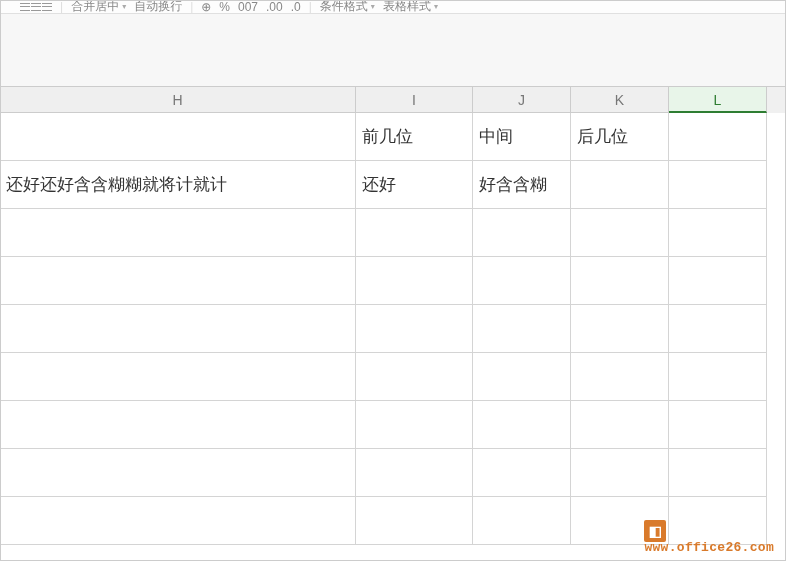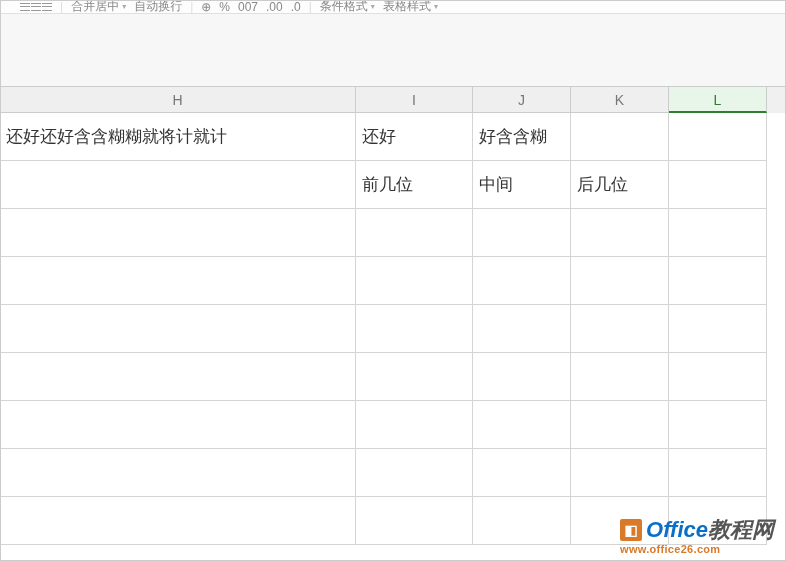--- a/index.html
+++ b/index.html
@@ -95,25 +95,26 @@
       gap:4px;
     }
     .watermark .wicon {
       width:22px;height:22px;background:#d97a2b;border-radius:2px;
       display:inline-flex;align-items:center;justify-content:center;
       color:#fff;font-size:14px;font-style:normal;font-weight:bold;
     }
     .watermark .o1 { color: #0b6fc7; }
     .watermark .o2 { color: #555; }
     .watermark .line2 {
-      font-size: 11px;
+      font-size: 13px;
       color: #d97a2b;
       font-weight: bold;
       letter-spacing: 0.3px;
       margin-top:-2px;
+      font-family:Liberation Mono, monospace;
     }
     .outer-border {
       position:absolute; inset:0; border:1px solid #ccc; pointer-events:none;
     }
   </style>
 </head>
 <body>
 
 <div class="ribbon">
   <div class="align-icons">
@@ -161,35 +162,35 @@
 <div class="sheet">
   <div class="col-headers">
     <div class="colh col-H">H</div>
     <div class="colh col-I">I</div>
     <div class="colh col-J">J</div>
     <div class="colh col-K">K</div>
     <div class="colh col-L active">L</div>
   </div>
 
   <div class="grid-row">
+    <div class="cell col-H"></div>
+    <div class="cell col-I">前几位</div>
+    <div class="cell col-J">中间</div>
+    <div class="cell col-K">后几位</div>
+    <div class="cell col-L"></div>
+  </div>
+  <div class="grid-row">
     <div class="cell col-H">还好还好含含糊糊就将计就计</div>
     <div class="cell col-I">还好</div>
     <div class="cell col-J">好含含糊</div>
     <div class="cell col-K"></div>
     <div class="cell col-L"></div>
   </div>
   <div class="grid-row">
     <div class="cell col-H"></div>
-    <div class="cell col-I">前几位</div>
-    <div class="cell col-J">中间</div>
-    <div class="cell col-K">后几位</div>
-    <div class="cell col-L"></div>
-  </div>
-  <div class="grid-row">
-    <div class="cell col-H"></div>
     <div class="cell col-I"></div>
     <div class="cell col-J"></div>
     <div class="cell col-K"></div>
     <div class="cell col-L"></div>
   </div>
   <div class="grid-row">
     <div class="cell col-H"></div>
     <div class="cell col-I"></div>
     <div class="cell col-J"></div>
     <div class="cell col-K"></div>
@@ -228,20 +229,17 @@
     <div class="cell col-I"></div>
     <div class="cell col-J"></div>
     <div class="cell col-K"></div>
     <div class="cell col-L"></div>
   </div>
 </div>
 
 <div class="watermark">
   <div class="line1">
     <span class="wicon">◧</span>
-    <span>
-      <span class="o1">Office</span><span class="o2">教程网</span>
-    </span>
   </div>
   <div class="line2">www.office26.com</div>
 </div>
 
 <div class="outer-border"></div>
 
 </body></html>

